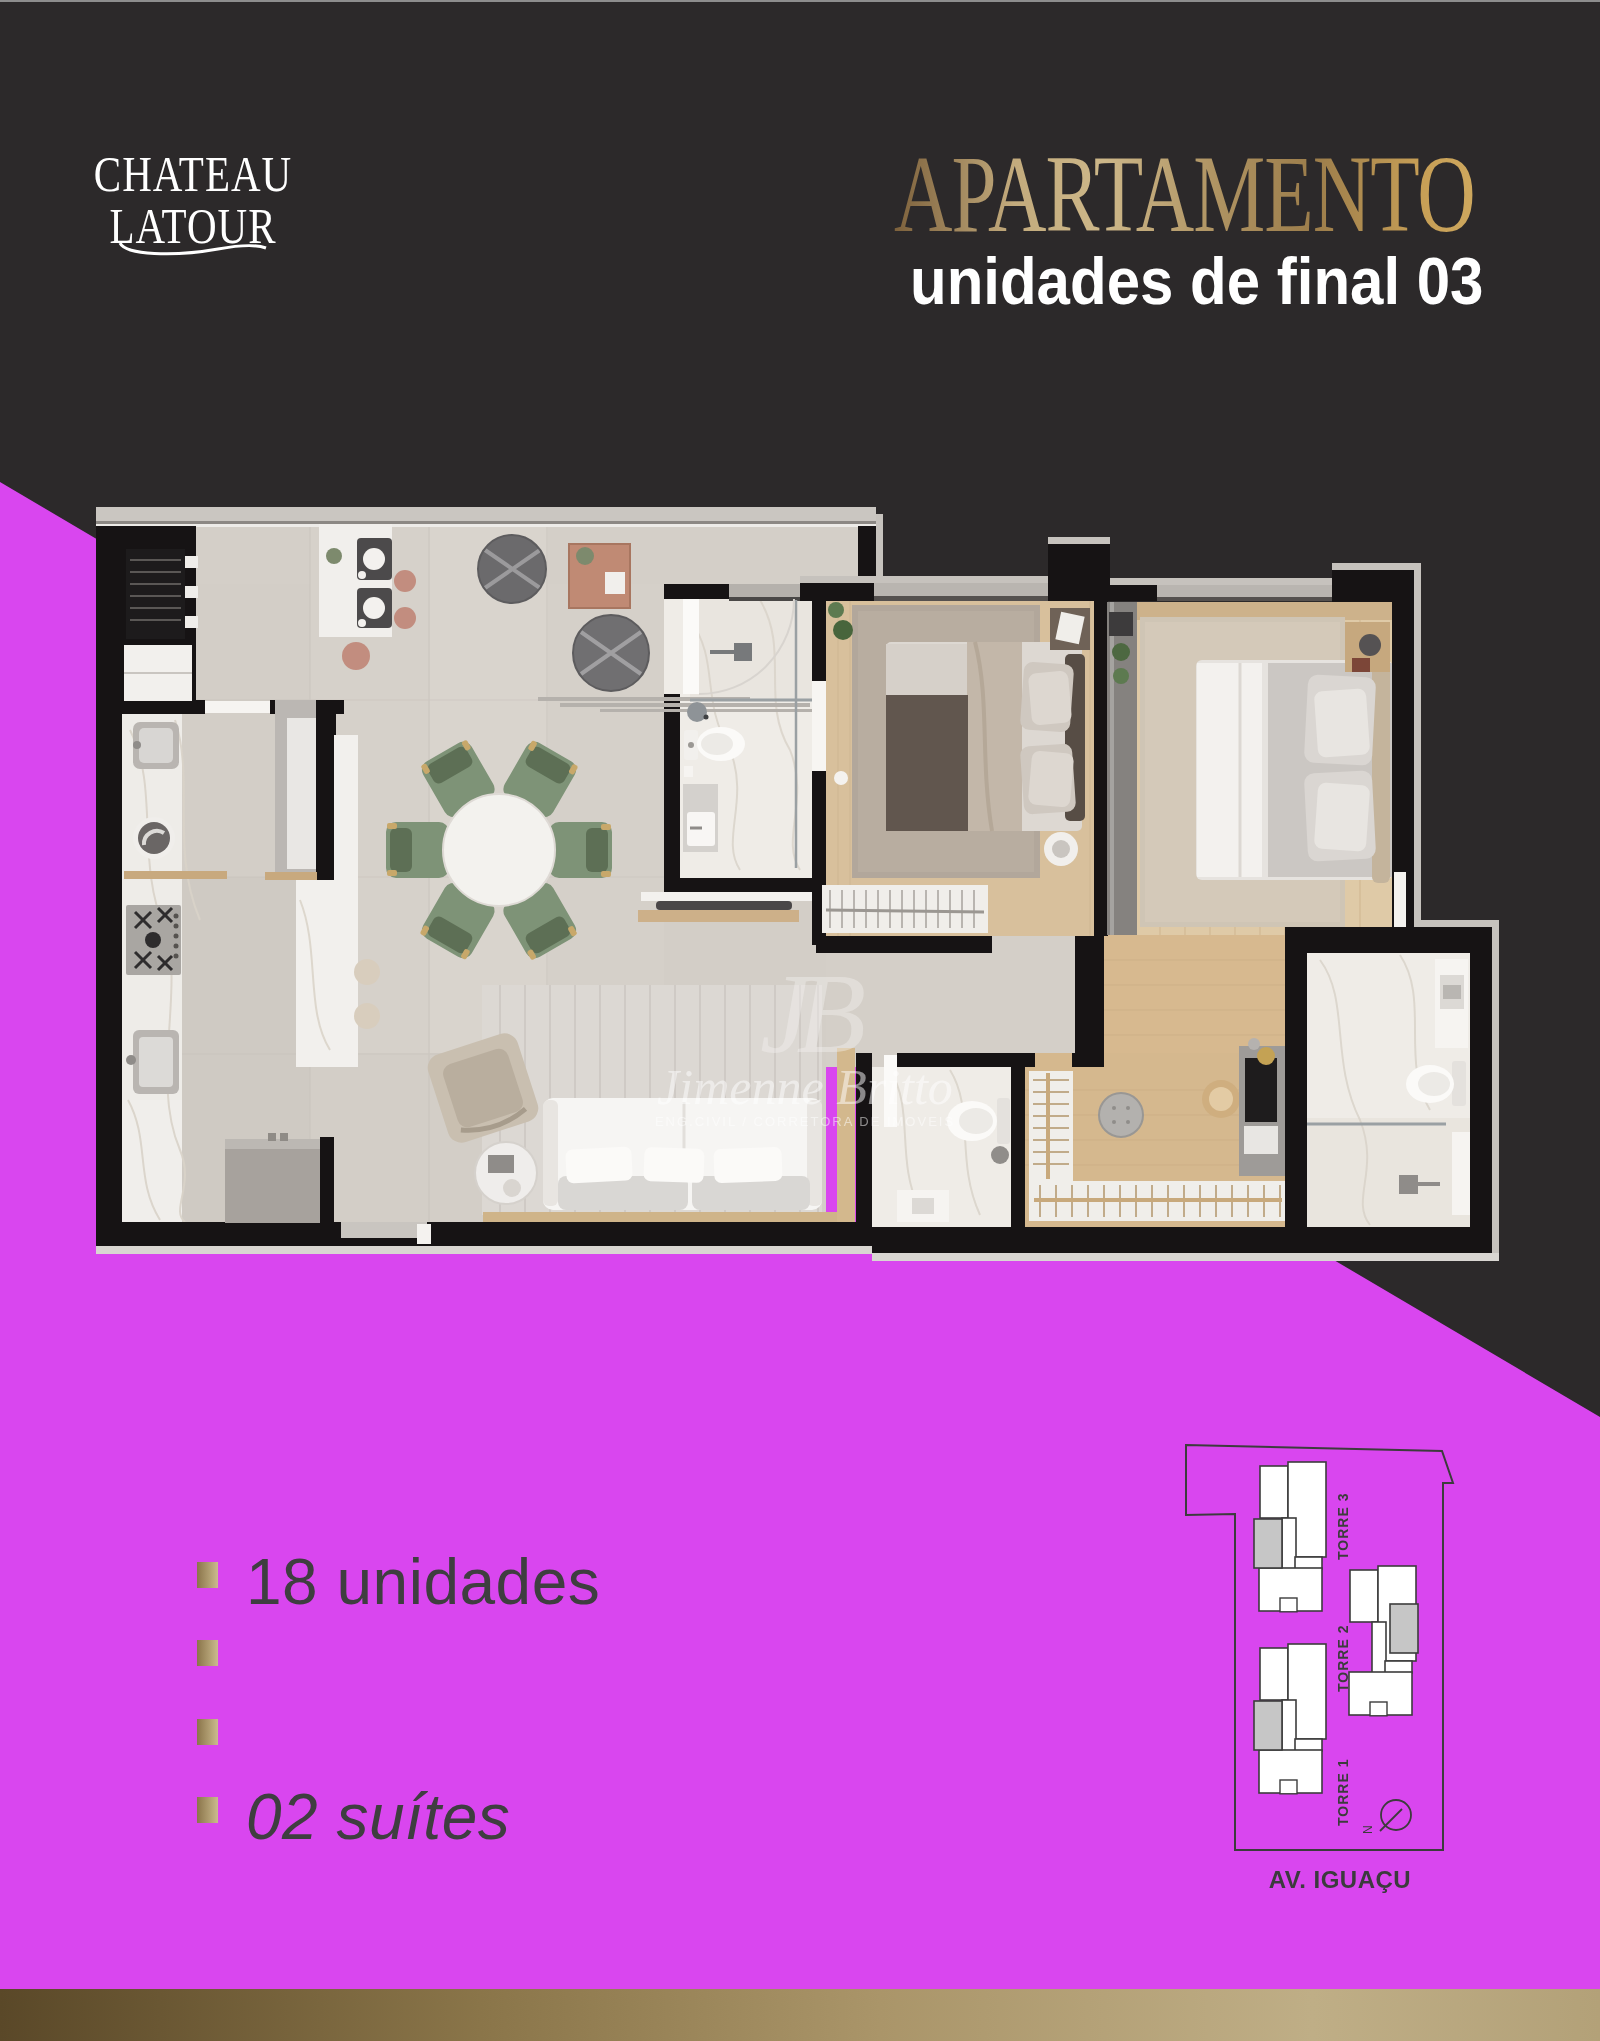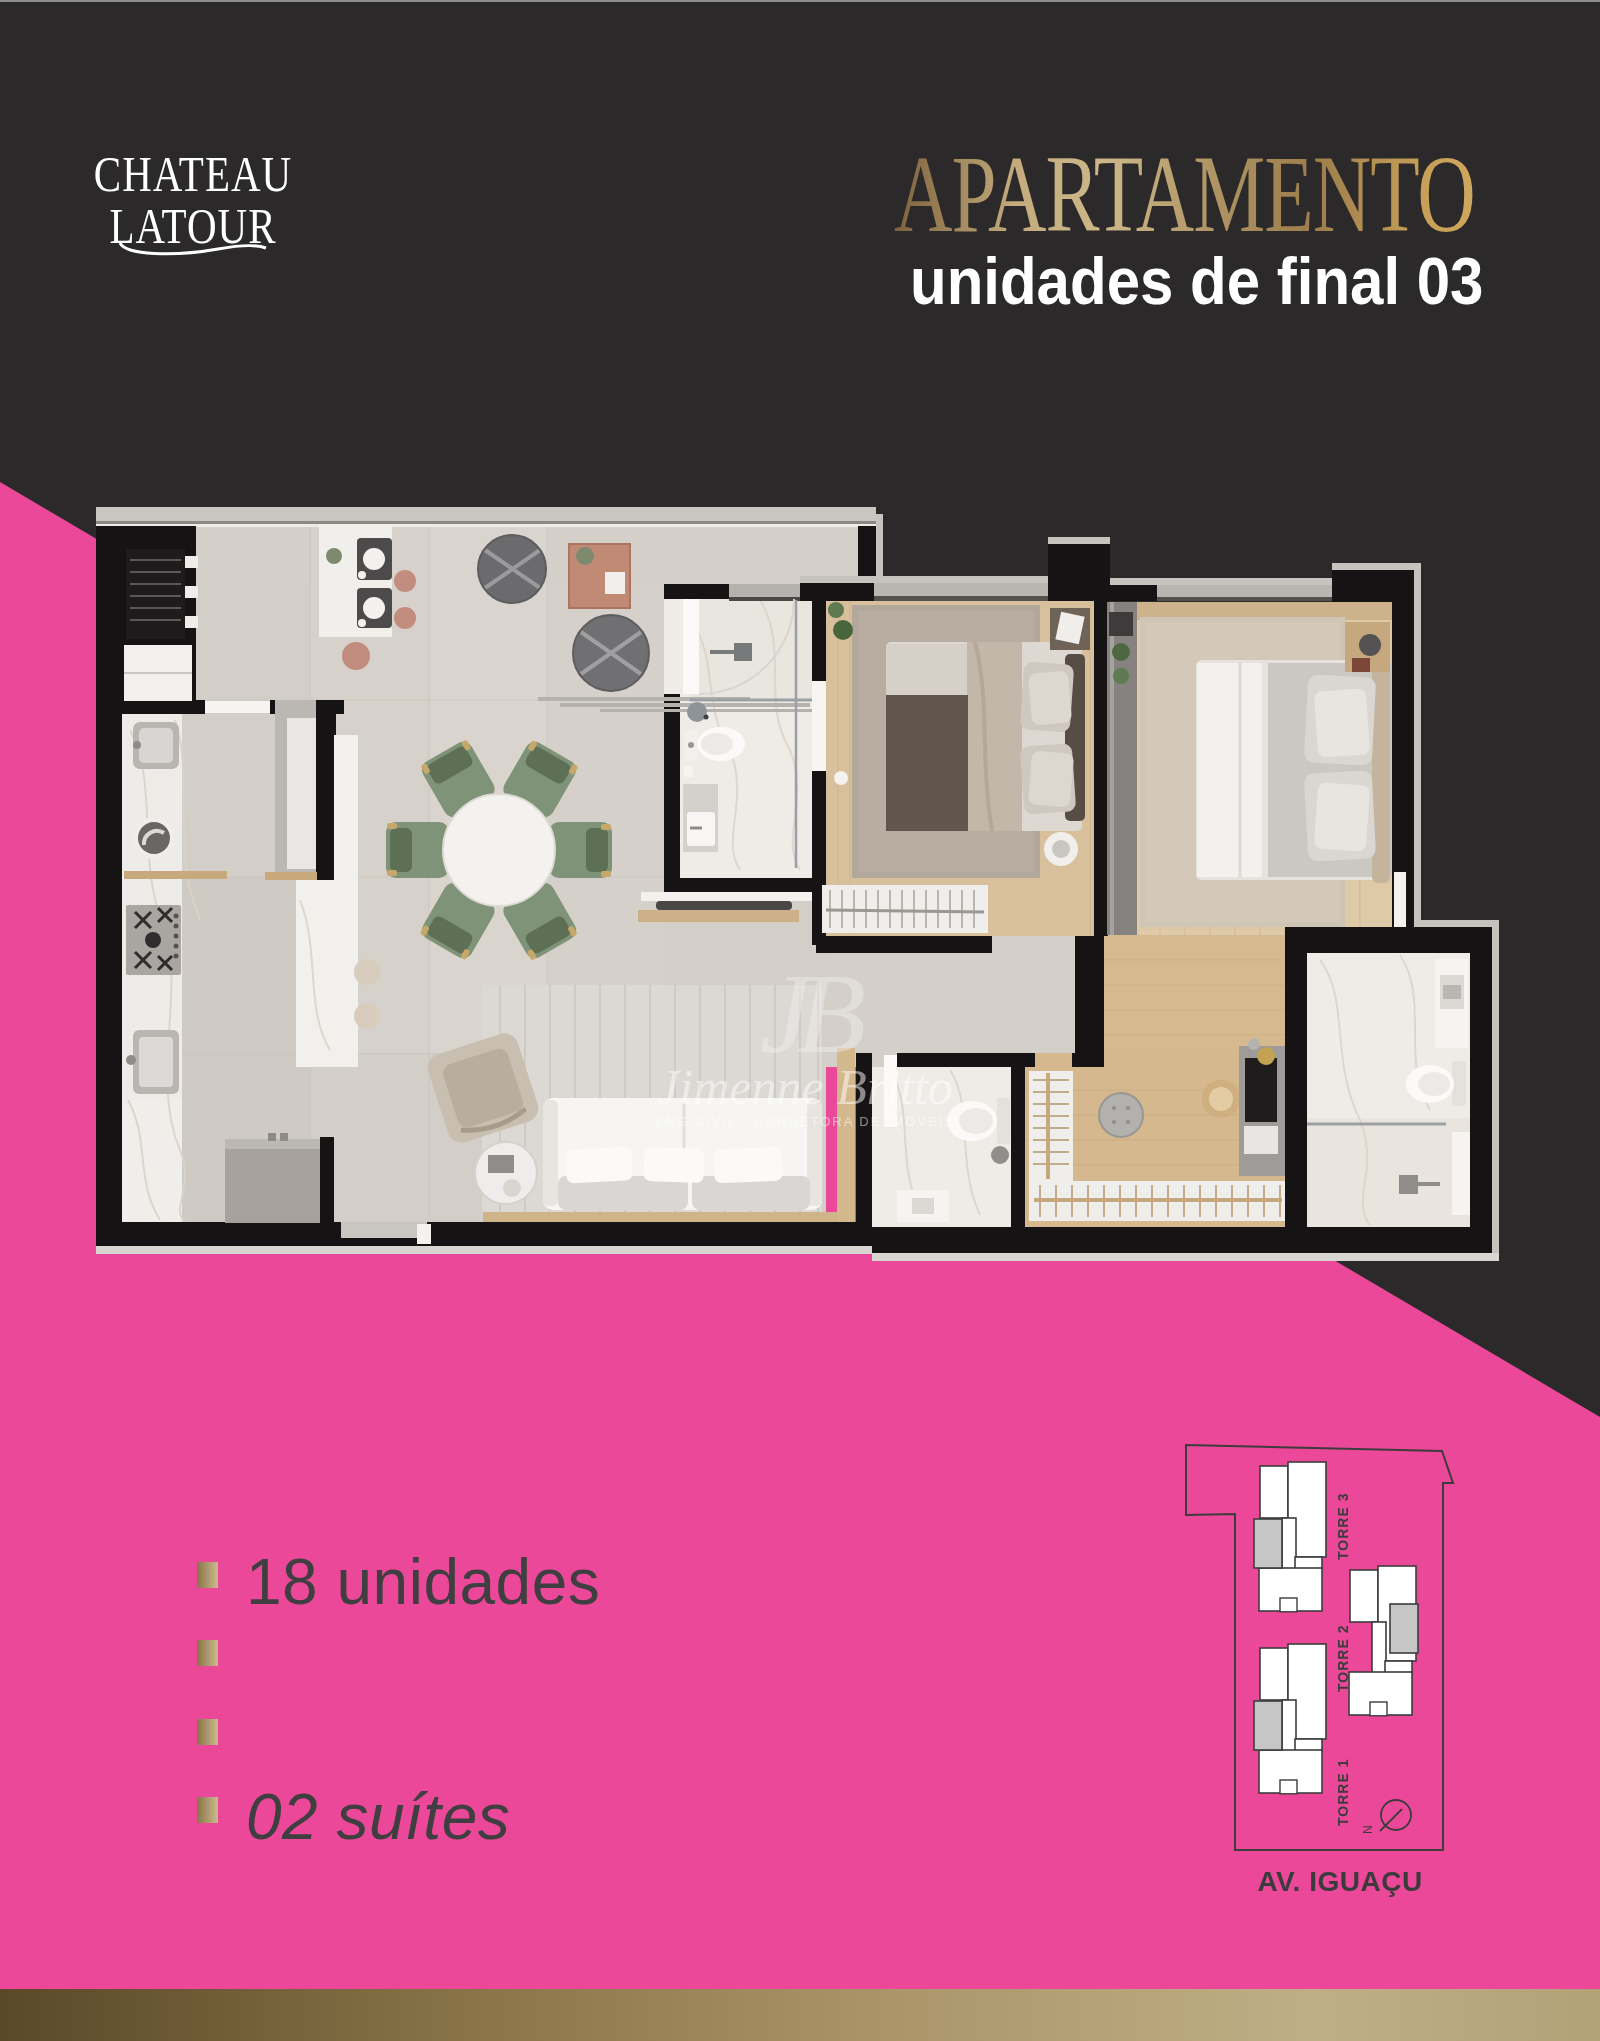--- a/index.html
+++ b/index.html
@@ -1,27 +1,27 @@
 <!DOCTYPE html>
 <html><head>
 <meta charset="utf-8">
 <style>
   html,body{margin:0;padding:0;}
-  .page{position:relative;width:1600px;height:2041px;background:#ec4899;overflow:hidden;
+  .page{position:relative;width:1600px;height:2041px;background:#d946ef;overflow:hidden;
         font-family:"Liberation Sans", sans-serif;}
   .abs{position:absolute;}
   svg{display:block;}
   .hdr-logo{color:#fff;font-family:"Liberation Serif", serif;text-align:center;}
   .apto{font-family:"Liberation Serif", serif;
         background:linear-gradient(90deg,#7d613c 0%,#c3ab7d 20%,#cdb789 35%,#ad9160 55%,#9c7d4b 70%,#c79f56 88%,#d1ab61 100%);
         -webkit-background-clip:text;background-clip:text;color:transparent;}
   .sub{color:#fff;font-weight:bold;}
   .bullet-sq{width:21px;height:26px;background:linear-gradient(90deg,#8a744a,#cbbb8e);}
   .bullet-tx{color:#3f3e40;font-size:64px;white-space:nowrap;letter-spacing:0.5px;}
-  .aviguacu{color:#3b3b3d;font-weight:bold;font-size:28px;letter-spacing:0.5px;}
+  .aviguacu{color:#3b3b3d;font-weight:bold;font-size:24px;letter-spacing:0.5px;}
 </style>
 </head>
 <body>
 <div class="page">
 
 <svg class="abs" style="left:0;top:0" width="1600" height="2041" viewBox="0 0 1600 2041">
   <polygon points="0,0 1600,0 1600,1417 1322,1253 1322,640 100,640 100,541 0,482" fill="#2c292a"></polygon>
   <rect x="0" y="0" width="1600" height="2" fill="#8d8d8d"></rect>
 </svg>
 

